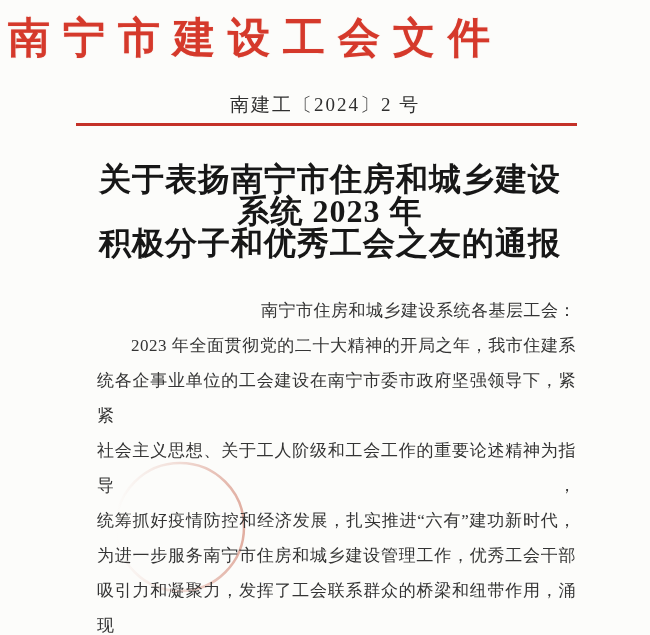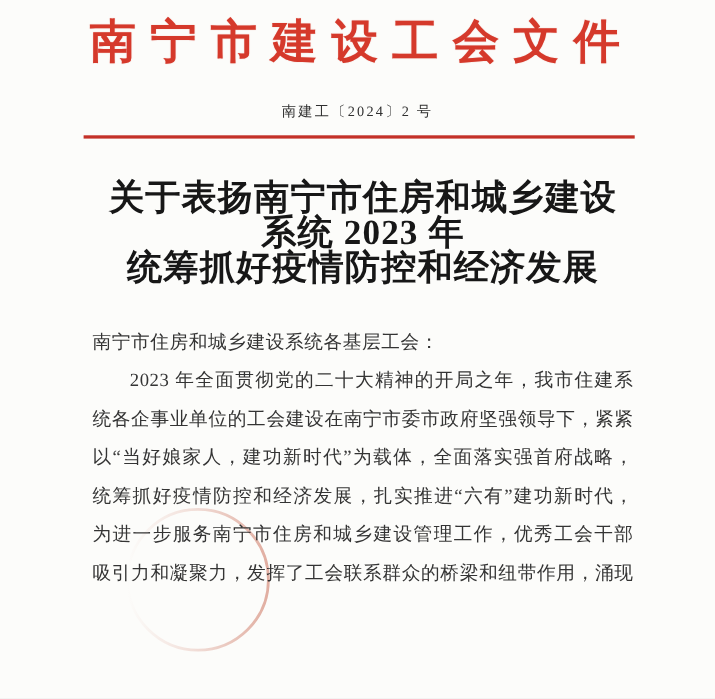--- a/index.html
+++ b/index.html
@@ -12,34 +12,33 @@
     width:650px; height:635px;
     margin:0 auto;
     background:#fcfcfa;
     overflow:hidden;
     color:#2e2e2e;
   }
   
   .red-head {
     position:absolute;
     top:10px; left:8px; right:0;
-    text-align:center;
     color:var(--header-red,#d5392b);
     font-size:42px;
     font-weight:bold;
     letter-spacing:13px;
     white-space:nowrap;
     text-shadow:0 0 1px rgba(213,57,43,.4);
   }
   
   .doc-number {
     position:absolute;
     top:92px; left:0; right:0;
     text-align:center;
-    font-size:13px;
+    font-size:19px;
     letter-spacing:2px;
     color:#2f2f2f;
   }
   
   .red-rule {
     position:absolute;
     top:123px; left:76px;
     width:501px; height:3px;
     background:var(--rule-red,#c43128);
   }
@@ -58,22 +57,22 @@
   
   .body-block {
     position:absolute;
     top:293px; left:84px;
     width:492px;
     font-size:17px;
     line-height:35px;
     letter-spacing:.5px;
     color:#343434;
   }
-  .salutation { text-align:left; white-space:nowrap; }
-  .jline { text-align:justify; text-align-last:justify; }
+  .salutation { text-align:right; white-space:nowrap; }
+  .jline { text-align:justify; text-align-last:justify;margin-left:13px; }
   .jline.indent { text-indent:2em; }
   
   .seal {
     position:absolute;
     top:459px; left:112px;
     width:136px; height:136px;
     pointer-events:none;
   }
 </style>
 </head>
@@ -82,38 +81,38 @@
 <div class="page" style="--header-red: #d5392b; --rule-red: #c43128;">
 
   <div class="red-head">南宁市建设工会文件</div>
 
   <div class="doc-number">南建工〔2024〕2 号</div>
 
   <div class="red-rule"></div>
 
   <div class="doc-title">
     <div>关于表扬南宁市住房和城乡建设系统 2023 年</div>
-    <div>统筹抓好疫情防控和经济发展</div>
+    <div>积极分子和优秀工会之友的通报</div>
   </div>
 
   <svg class="seal" viewBox="0 0 136 136" aria-hidden="true">
     <defs>
       <linearGradient id="sealFade" x1="0" y1="0.5" x2="1" y2="0.5">
         <stop offset="0" stop-color="#c66048" stop-opacity="0"></stop>
         <stop offset="0.45" stop-color="#c66048" stop-opacity="0.18"></stop>
         <stop offset="1" stop-color="#c66048" stop-opacity="0.5"></stop>
       </linearGradient>
     </defs>
     <circle cx="68" cy="68" r="64" fill="none" stroke="url(#sealFade)" stroke-width="2.5"></circle>
   </svg>
 
   <div class="body-block">
     <div class="salutation">南宁市住房和城乡建设系统各基层工会：</div>
     <div class="jline indent">2023 年全面贯彻党的二十大精神的开局之年，我市住建系</div>
     <div class="jline">统各企事业单位的工会建设在南宁市委市政府坚强领导下，紧紧</div>
-    <div class="jline">以“当好娘家人，建功新时代”为载体，全面落实强首府战略，</div>
+    <div class="jline">社会主义思想、关于工人阶级和工会工作的重要论述精神为指导，</div>
     <div class="jline">统筹抓好疫情防控和经济发展，扎实推进“六有”建功新时代，</div>
     <div class="jline">为进一步服务南宁市住房和城乡建设管理工作，优秀工会干部</div>
     <div class="jline">吸引力和凝聚力，发挥了工会联系群众的桥梁和纽带作用，涌现</div>
 
   </div>
 
 </div>
 
 </body></html>

